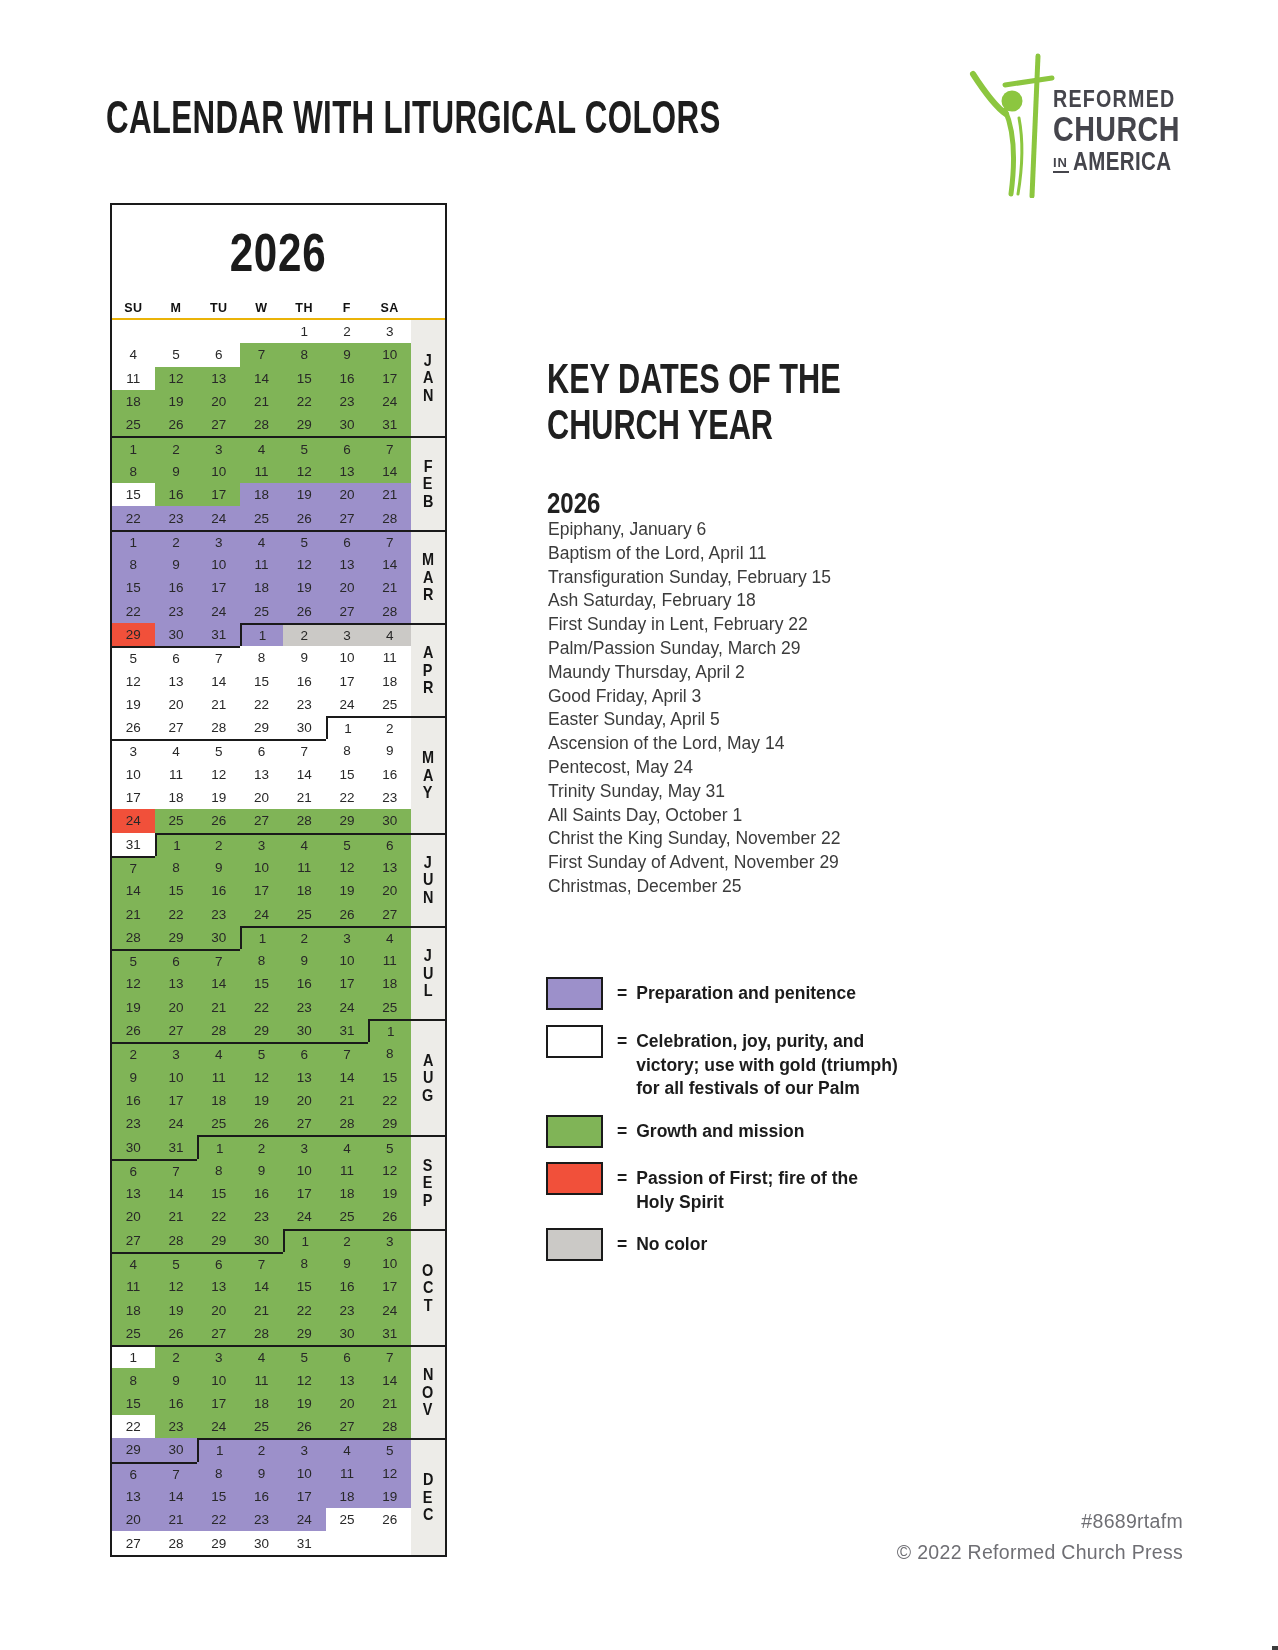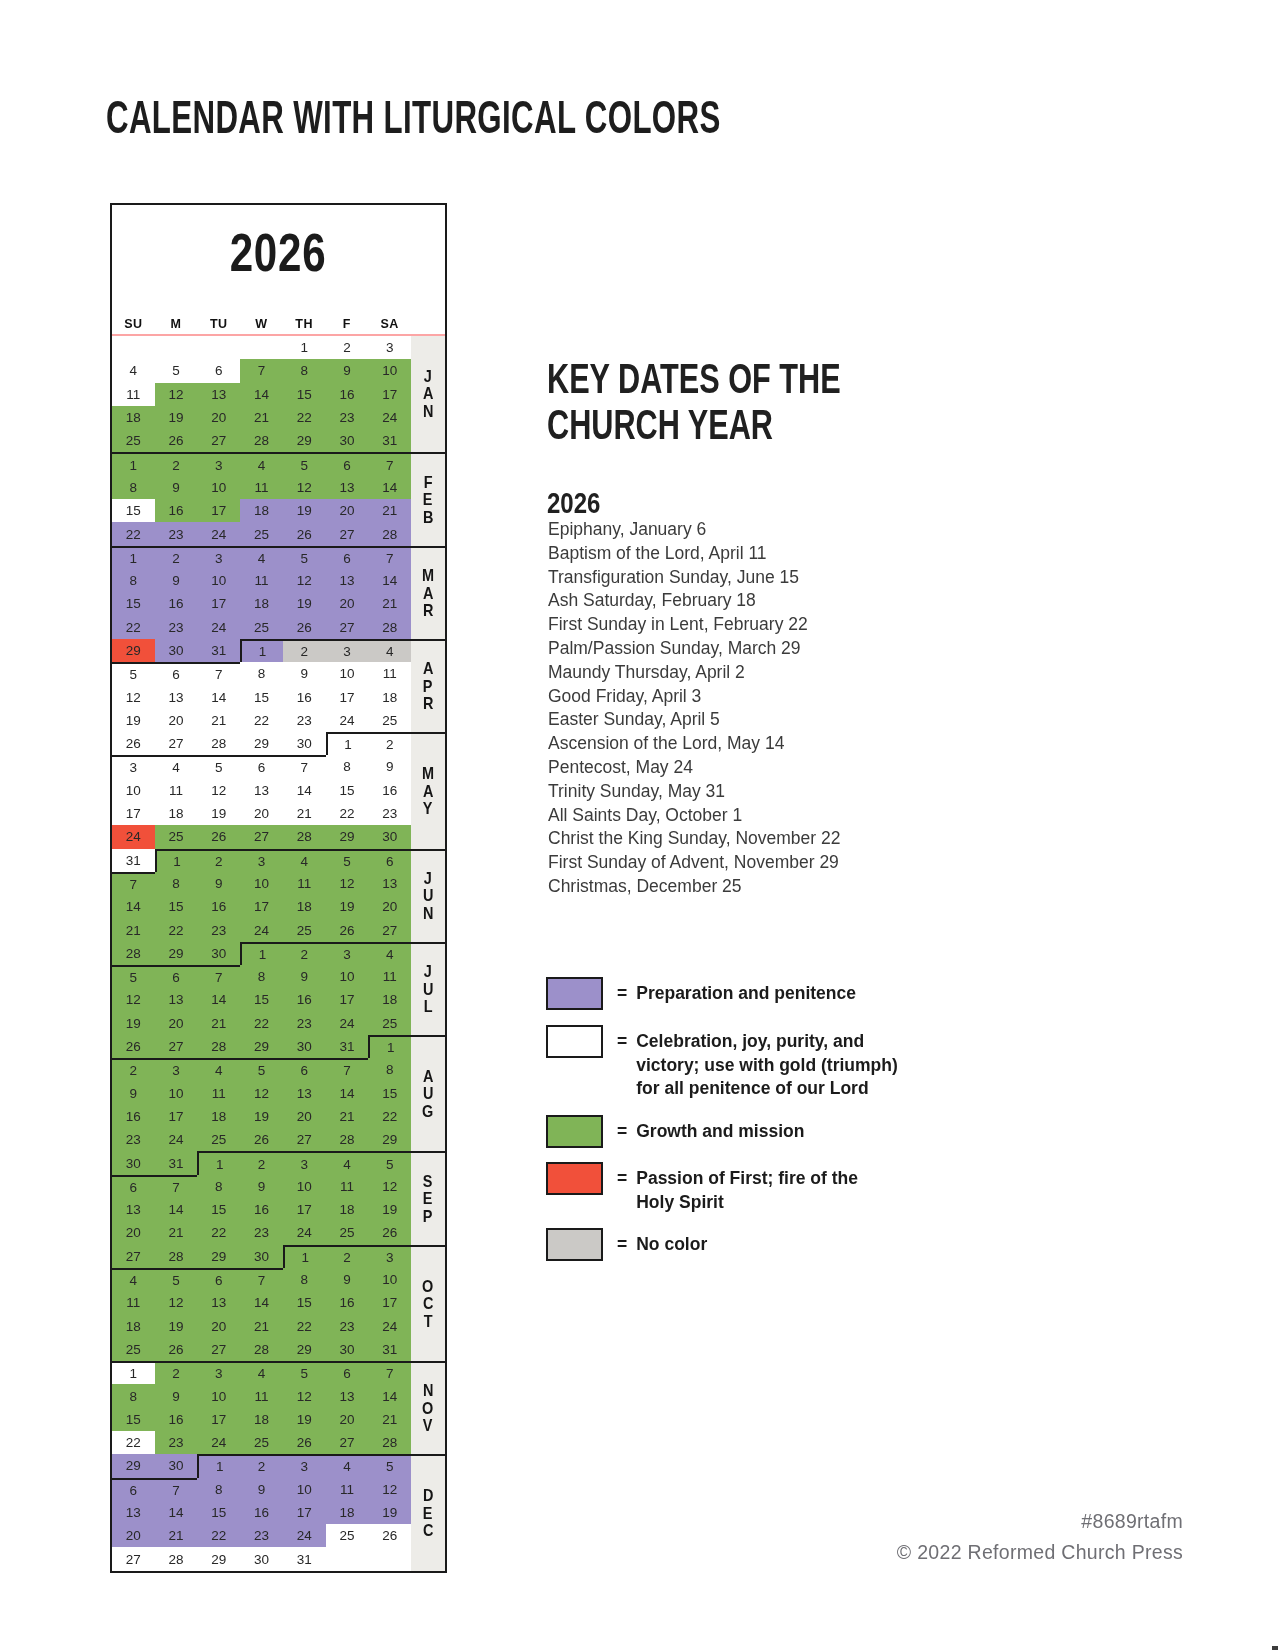--- a/index.html
+++ b/index.html
@@ -25,21 +25,21 @@
   .logo-america { font-size:25px; font-weight:800; transform:scaleX(0.82); transform-origin:left bottom;
     white-space:nowrap; letter-spacing:0.5px; line-height:24px; }
 
   
   .calbox { position:absolute; left:110px; top:203px; width:333px; border:2px solid #1a1a1a;
     background:#ffffff; box-sizing:content-box; }
   .cal-year { height:93px; display:flex; align-items:center; justify-content:center; }
   .cal-year span { font-size:54px; font-weight:800; color:#1b1b1b; transform:scaleX(0.78);
     letter-spacing:1px; }
   .cal-dow { display:grid; grid-template-columns:repeat(7,1fr) 34px; height:20px;
-    border-bottom:2px solid #fca5a5;margin-top:16px; }
+    border-bottom:2px solid #eab308; }
   .cal-dow > div { display:flex; align-items:flex-end; justify-content:center; font-size:12.5px;
     font-weight:700; color:#111; padding-bottom:3px; letter-spacing:0.5px; }
   .cal-grid { display:grid; grid-template-columns:repeat(7,1fr) 34px; grid-auto-rows:23.3px; }
   .day-cell { display:flex; align-items:center; justify-content:center; font-size:13.5px;
     color:#282828; box-sizing:border-box; }
   .month-strip { background:#edece8; display:flex; flex-direction:column; align-items:center;
     justify-content:center; box-sizing:border-box; }
   .month-strip .ml { font-size:17px; font-weight:700; line-height:17.5px; transform:scaleX(0.85);
     color:#151515; }
 
@@ -67,20 +67,40 @@
     text-align:right; letter-spacing:0.3px; }
   .corner-mark { position:absolute; right:0; bottom:0; width:6px; height:4px; background:#3c3c3c; }
 </style>
 </head>
 <body>
 
 <div class="page">
 
   <div class="page-title">CALENDAR WITH LITURGICAL COLORS</div>
 
+  <div class="logo">
+    <svg width="110" height="150" viewBox="0 0 110 150">
+      <g fill="none" stroke="#8cc63f" stroke-linecap="round">
+        <path d="M 85 8 L 79 148" stroke-width="5"></path>
+        <path d="M 52 37 L 99 30" stroke-width="5"></path>
+        <path d="M 20 26 Q 40 57 53 66" stroke-width="6"></path>
+        <path d="M 52 62 C 61 82 63 108 58 146" stroke-width="5"></path>
+        <path d="M 66 70 C 71 96 69 122 65 146" stroke-width="3"></path>
+      </g>
+      <circle cx="59" cy="53" r="10.5" fill="#8cc63f"></circle>
+    </svg>
+    <div class="logo-text">
+      <div class="logo-line1">REFORMED</div>
+      <div class="logo-line2">CHURCH</div>
+      <div class="logo-line3">
+        <span class="logo-in">IN</span>
+        <span class="logo-america">AMERICA</span>
+      </div>
+    </div>
+  </div>
 
   <div class="calbox">
     <div class="cal-year">
       <span>2026</span>
     </div>
     <div class="cal-dow">
         <div>SU</div>
         <div>M</div>
         <div>TU</div>
         <div>W</div>
@@ -525,21 +545,21 @@
   </div>
 
   <div class="kd-heading">
     <div>KEY DATES OF THE</div>
     <div>CHURCH YEAR</div>
   </div>
   <div class="kd-year">2026</div>
   <div class="kd-list">
       <div>Epiphany, January 6</div>
       <div>Baptism of the Lord, April 11</div>
-      <div>Transfiguration Sunday, June 15</div>
+      <div>Transfiguration Sunday, February 15</div>
       <div>Ash Saturday, February 18</div>
       <div>First Sunday in Lent, February 22</div>
       <div>Palm/Passion Sunday, March 29</div>
       <div>Maundy Thursday, April 2</div>
       <div>Good Friday, April 3</div>
       <div>Easter Sunday, April 5</div>
       <div>Ascension of the Lord, May 14</div>
       <div>Pentecost, May 24</div>
       <div>Trinity Sunday, May 31</div>
       <div>All Saints Day, October 1</div>
@@ -558,21 +578,21 @@
           </div>
         </div>
       </div>
       <div class="legend-item" style="top: 1025px;">
         <div class="legend-swatch" style="background: rgb(255, 255, 255);"></div>
         <div class="legend-text">
           <span class="legend-eq">=</span>
           <div>
             <div>Celebration, joy, purity, and</div>
             <div>victory; use with gold (triumph)</div>
-            <div>for all penitence of our Lord</div>
+            <div>for all festivals of our Palm</div>
           </div>
         </div>
       </div>
       <div class="legend-item" style="top: 1115px;">
         <div class="legend-swatch" style="background: rgb(128, 180, 87);"></div>
         <div class="legend-text">
           <span class="legend-eq">=</span>
           <div>
             <div>Growth and mission</div>
           </div>

